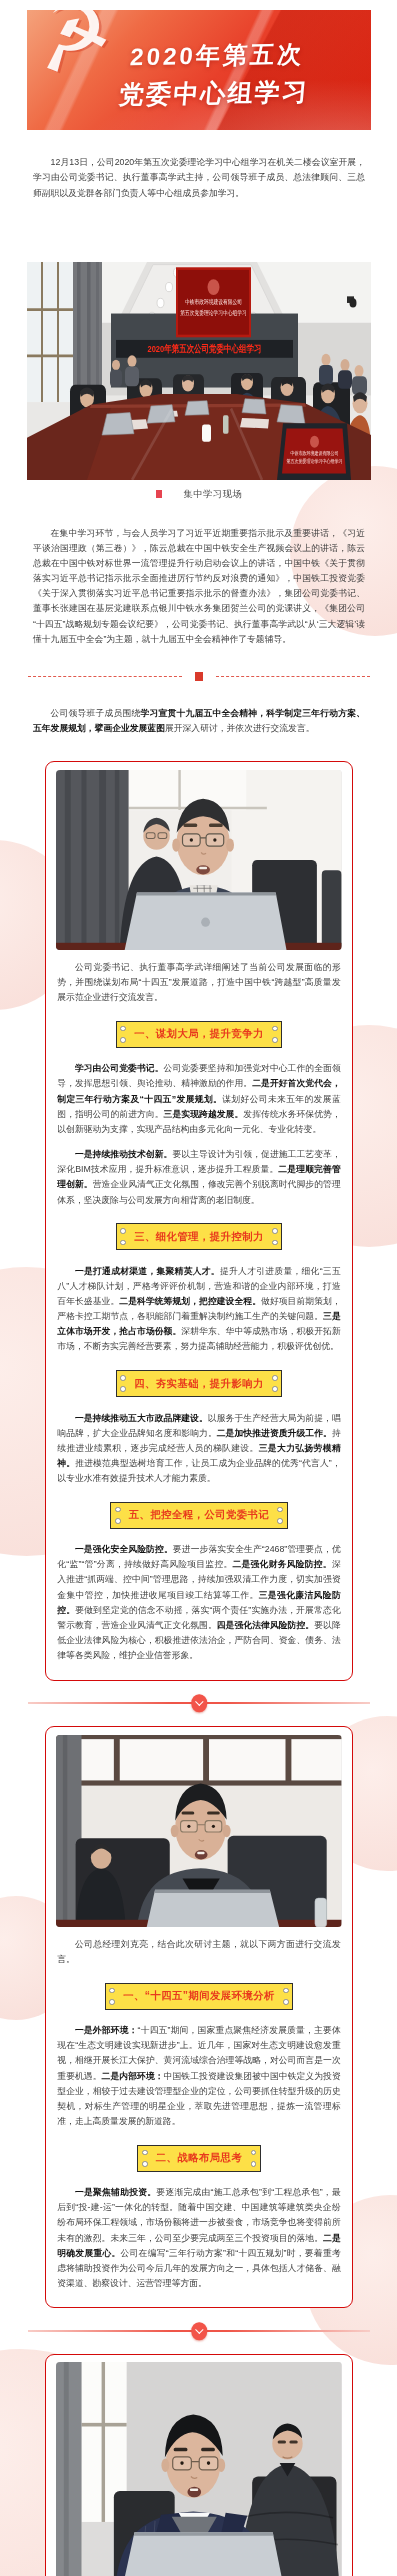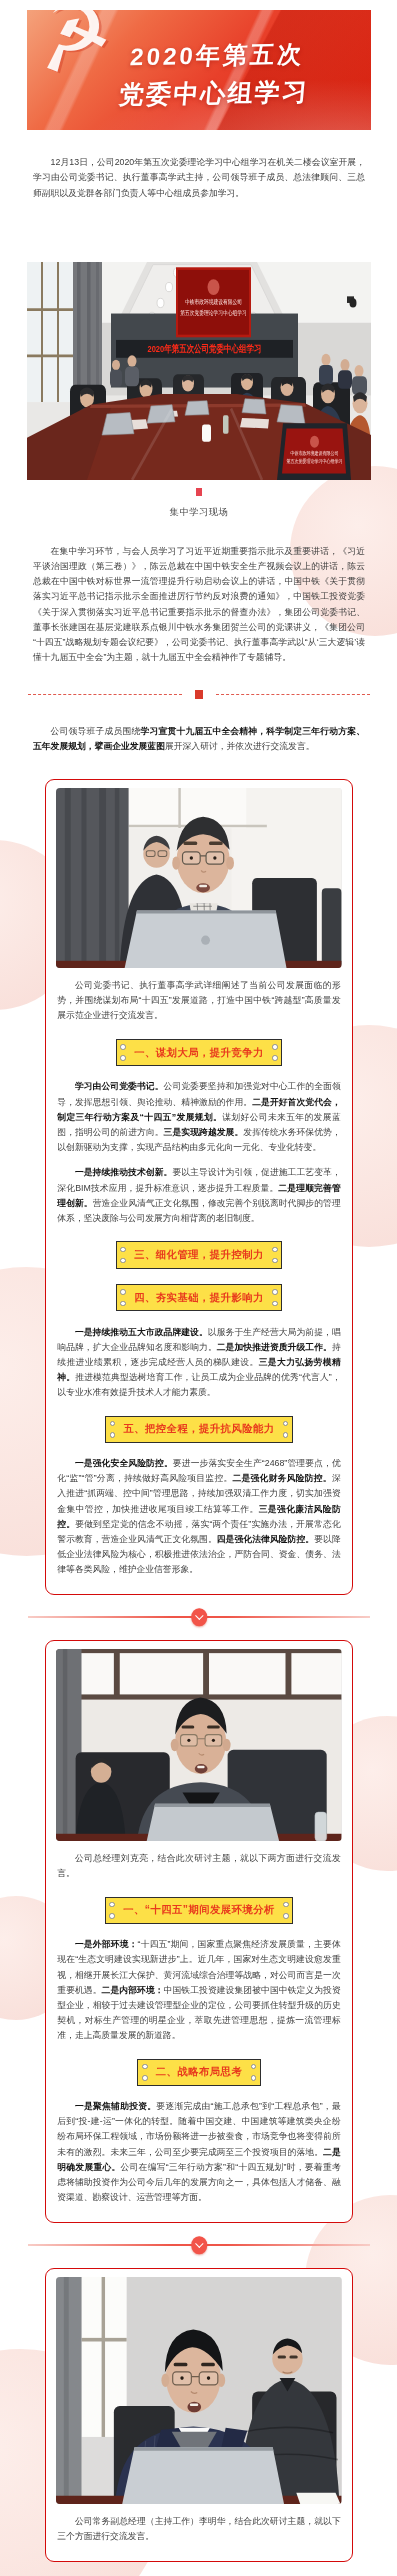--- a/index.html
+++ b/index.html
@@ -24,21 +24,21 @@
   .banner-title .l2{font-size:25px;letter-spacing:2.1px;margin-top:5.2px;}
 
   
   .para{margin:25px 33px;font-size:8.8px;line-height:1.72;color:#3d3d3d;text-align:justify;text-indent:2em;}
   .para b{font-weight:700;color:#141414;}
   .first-para{margin-top:25px;}
 
   
   .photo-wide{margin:61px 27px 0;height:218px;overflow:hidden;background:#ddd;}
   .photo-wide svg,.card-photo svg{display:block;width:100%;height:100%;}
-  .caption{display:flex;align-items:center;justify-content:center;gap:10px;margin:8.2px 0 5.2px;flex-direction:column;}
+  .caption{display:flex;align-items:center;justify-content:center;gap:21px;margin:8.2px 0 5.2px;}
   .cap-sq{width:6.7px;height:8.2px;background:#e64450;}
   .cap-text{font-size:9.3px;color:#4a4a4a;letter-spacing:0.5px;}
 
   
   .dash-divider{display:flex;align-items:center;margin:15.5px 28px;gap:13.4px;}
   .dash-line{flex:1;border-top:1px dashed #e0594e;height:0;}
   .dash-sq{width:7.7px;height:8.8px;background:#d93a2b;}
 
   
   .vdivider{position:relative;margin:21.6px 28px;height:2.1px;
@@ -281,31 +281,32 @@
       </div>
       <p class="para"><b>学习由公司党委书记。</b><span>公司党委要坚持和加强党对中心工作的全面领导，发挥思想引领、舆论推动、精神激励的作用。</span><b>二是开好首次党代会，制定三年行动方案及“十四五”发展规划。</b><span>谋划好公司未来五年的发展蓝图，指明公司的前进方向。</span><b>三是实现跨越发展。</b><span>发挥传统水务环保优势，以创新驱动为支撑，实现产品结构由多元化向一元化、专业化转变。</span></p>
 
       <p class="para"><b>一是持续推动技术创新。</b><span>要以主导设计为引领，促进施工工艺变革，深化BIM技术应用，提升标准意识，逐步提升工程质量。</span><b>二是理顺完善管理创新。</b><span>营造企业风清气正文化氛围，修改完善个别脱离时代脚步的管理体系，坚决废除与公司发展方向相背离的老旧制度。</span></p>
 
       <div class="sec">
         <div class="sec-box"><span class="dot tl"></span><span class="dot bl"></span><span class="dot tr"></span><span class="dot br"></span>
           <div class="sec-line">三、细化管理，提升控制力</div>
         </div>
       </div>
+      <p class="para"><b>一是打通成材渠道，集聚精英人才。</b><span>提升人才引进质量，细化“三五八”人才梯队计划，严格考评评价机制，营造和谐的企业内部环境，打造百年长盛基业。</span><b>二是科学统筹规划，把控建设全程。</b><span>做好项目前期策划，严格卡控工期节点，各职能部门着重解决制约施工生产的关键问题。</span><b>三是立体市场开发，抢占市场份额。</b><span>深耕华东、华中等成熟市场，积极开拓新市场，不断夯实完善经营要素，努力提高辅助经营能力，积极评优创优。</span></p>
 
       <div class="sec">
         <div class="sec-box"><span class="dot tl"></span><span class="dot bl"></span><span class="dot tr"></span><span class="dot br"></span>
           <div class="sec-line">四、夯实基础，提升影响力</div>
         </div>
       </div>
       <p class="para"><b>一是持续推动五大市政品牌建设。</b><span>以服务于生产经营大局为前提，唱响品牌，扩大企业品牌知名度和影响力。</span><b>二是加快推进资质升级工作。</b><span>持续推进业绩累积，逐步完成经营人员的梯队建设。</span><b>三是大力弘扬劳模精神。</b><span>推进模范典型选树培育工作，让员工成为企业品牌的优秀“代言人”，以专业水准有效提升技术人才能力素质。</span></p>
 
       <div class="sec">
         <div class="sec-box"><span class="dot tl"></span><span class="dot bl"></span><span class="dot tr"></span><span class="dot br"></span>
-          <div class="sec-line">五、把控全程，提升抗风险能力</div>
+          <div class="sec-line">五、把控全程，公司党委书记</div>
         </div>
       </div>
       <p class="para"><b>一是强化安全风险防控。</b><span>要进一步落实安全生产“2468”管理要点，优化“监”“管”分离，持续做好高风险项目监控。</span><b>二是强化财务风险防控。</b><span>深入推进“抓两端、控中间”管理思路，持续加强双清工作力度，切实加强资金集中管控，加快推进收尾项目竣工结算等工作。</span><b>三是强化廉洁风险防控。</b><span>要做到坚定党的信念不动摇，落实“两个责任”实施办法，开展常态化警示教育，营造企业风清气正文化氛围。</span><b>四是强化法律风险防控。</b><span>要以降低企业法律风险为核心，积极推进依法治企，严防合同、资金、债务、法律等各类风险，维护企业信誉形象。</span></p>
     </div>
 
     <div class="vdivider">
       <span class="vcirc">
           <span class="chev"></span>
         </span>
     </div>

